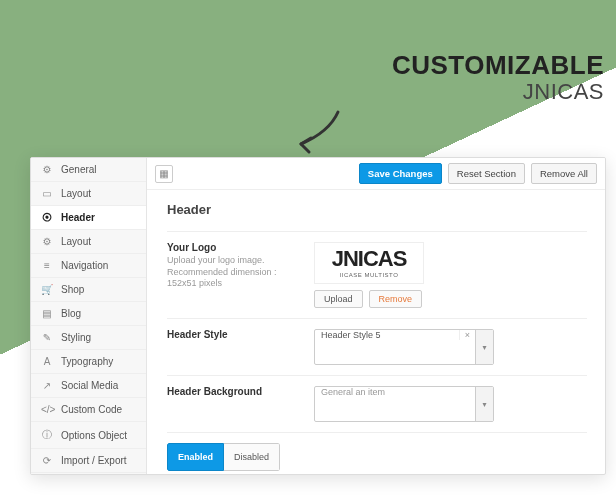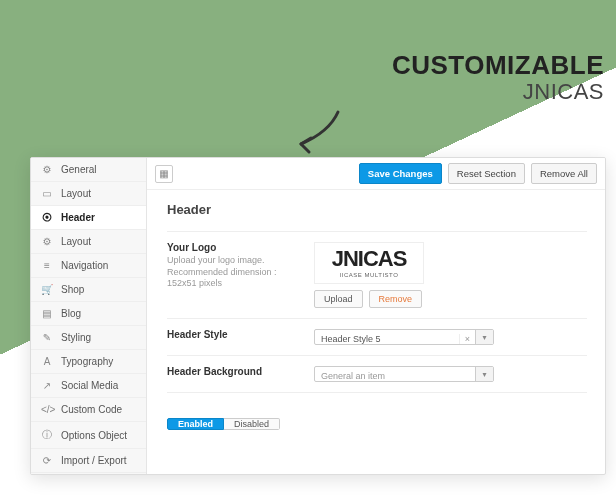--- a/index.html
+++ b/index.html
@@ -146,44 +146,43 @@
     color: #555;
     cursor: pointer;
   }
   .btn-remove { color: #e67a3c; }
 
   .select {
     display: flex;
     border: 1px solid #ccc;
     border-radius: 2px;
     width: 180px;
-    height: 16px;
+    height: 36px;
     font-size: 9px;
-    align-items: flex-end;
+    align-items: flex-start;
     background: #fff;
   }
   .select .sel-text { flex:1; padding: 0 6px; color: #555; }
   .select .sel-placeholder { color: #999; }
   .select .sel-clear {
     width: 16px; text-align: center; color: #999; border-left: 1px solid #eee; cursor: pointer; font-size: 9px;
   }
   .select .sel-caret {
     width: 18px; text-align: center; color: #888; border-left: 1px solid #ccc; cursor: pointer; font-size: 8px;
     background: #f3f3f3; height: 100%; display: flex; align-items: center; justify-content: center;
   }
 
   .toggle-group { display: inline-flex; border-radius: 2px; overflow: hidden; }
   .toggle-btn {
     font-size: 9px;
-    padding: 0 10px;
+    padding: 8px 10px;
     border: 1px solid #ccc;
     background: #fafafa;
     color: #555;
     cursor: pointer;
-    margin-top: 15px;
   }
   .toggle-btn.on {
     background: #0d99e6;
     border-color: #0b86c9;
     color: #fff;
     font-weight: 600;
   }
   .toggle-btn:first-child { border-top-left-radius: 2px; border-bottom-left-radius: 2px; }
   .toggle-btn:last-child { border-top-right-radius: 2px; border-bottom-right-radius: 2px; border-left: none; }
 </style>

